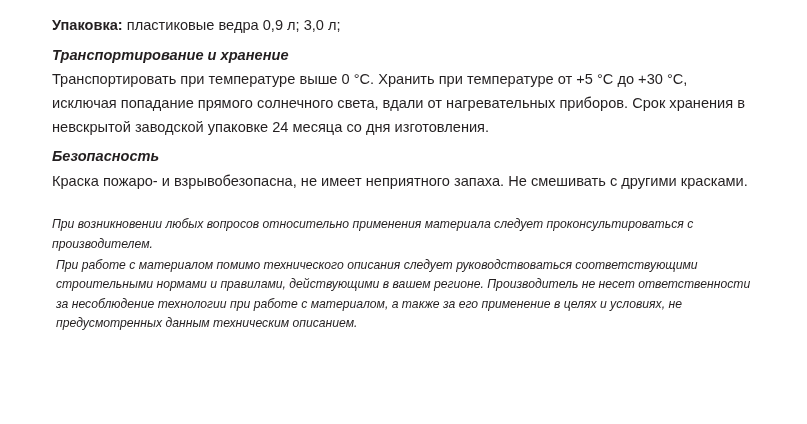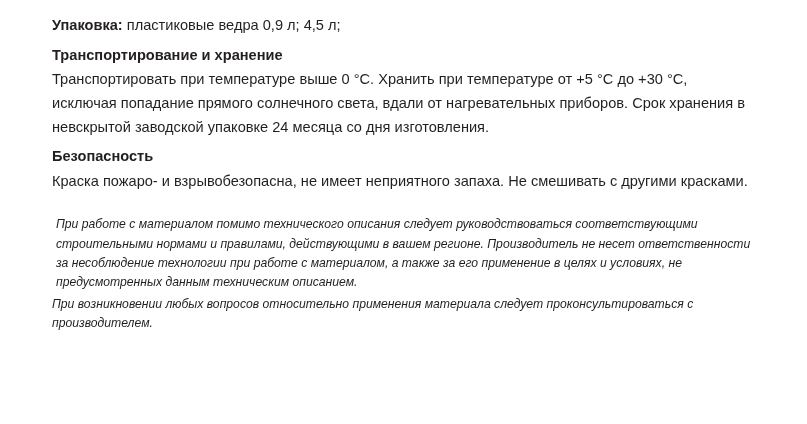--- a/index.html
+++ b/index.html
@@ -30,20 +30,21 @@
   }
   .para.body {
     margin-bottom: 3px;
   }
   .heading {
     font-size: 14.6px;
     line-height: 1.62;
     font-weight: bold;
     margin: 6px 0 1px 0;
     color: #231f20;
+    font-style: italic;
   }
   .lead-label {
     font-weight: bold;
     text-align: right;
   }
   .first-line {
     margin-top: 0;
   }
   .notes {
     margin-top: 22px;
@@ -62,28 +63,28 @@
   .note-indent {
     padding-left: 4px;
   }
 </style>
 </head>
 <body>
 
 <div class="page">
 
   <p class="para first-line">
-    <span class="lead-label">Упаковка:</span><span> пластиковые ведра 0,9 л; 4,5 л;</span>
+    <span class="lead-label">Упаковка:</span><span> пластиковые ведра 0,9 л; 3,0 л;</span>
   </p>
 
   <h2 class="heading">Транспортирование и хранение</h2>
   <p class="para body">Транспортировать при температуре выше 0 °С. Хранить при температуре от +5 °С до +30 °С, исключая попадание прямого солнечного света, вдали от нагревательных приборов. Срок хранения в невскрытой заводской упаковке 24 месяца со дня изготовления.</p>
 
   <h2 class="heading">Безопасность</h2>
   <p class="para body">Краска пожаро- и взрывобезопасна, не имеет неприятного запаха. Не смешивать с другими красками.</p>
 
 
   <div class="notes">
+    <p class="note">При возникновении любых вопросов относительно применения материала следует проконсультироваться с производителем.</p>
     <p class="note note-indent"> При работе с материалом помимо технического описания следует руководствоваться соответствующими строительными нормами и правилами, действующими в вашем регионе. Производитель не несет ответственности за несоблюдение технологии при работе с материалом, а также за его применение в целях и условиях, не предусмотренных данным техническим описанием.</p>
-    <p class="note">При возникновении любых вопросов относительно применения материала следует проконсультироваться с производителем.</p>
   </div>
 
 </div>
 
 </body></html>

